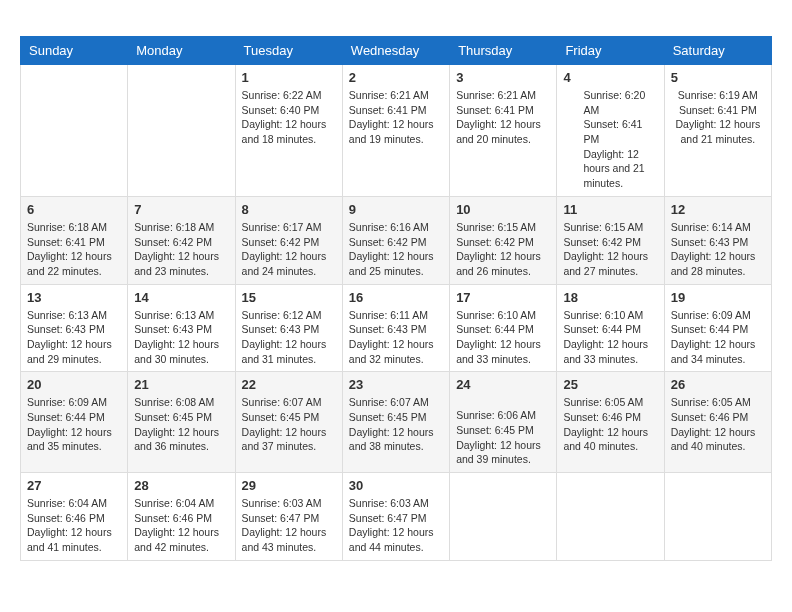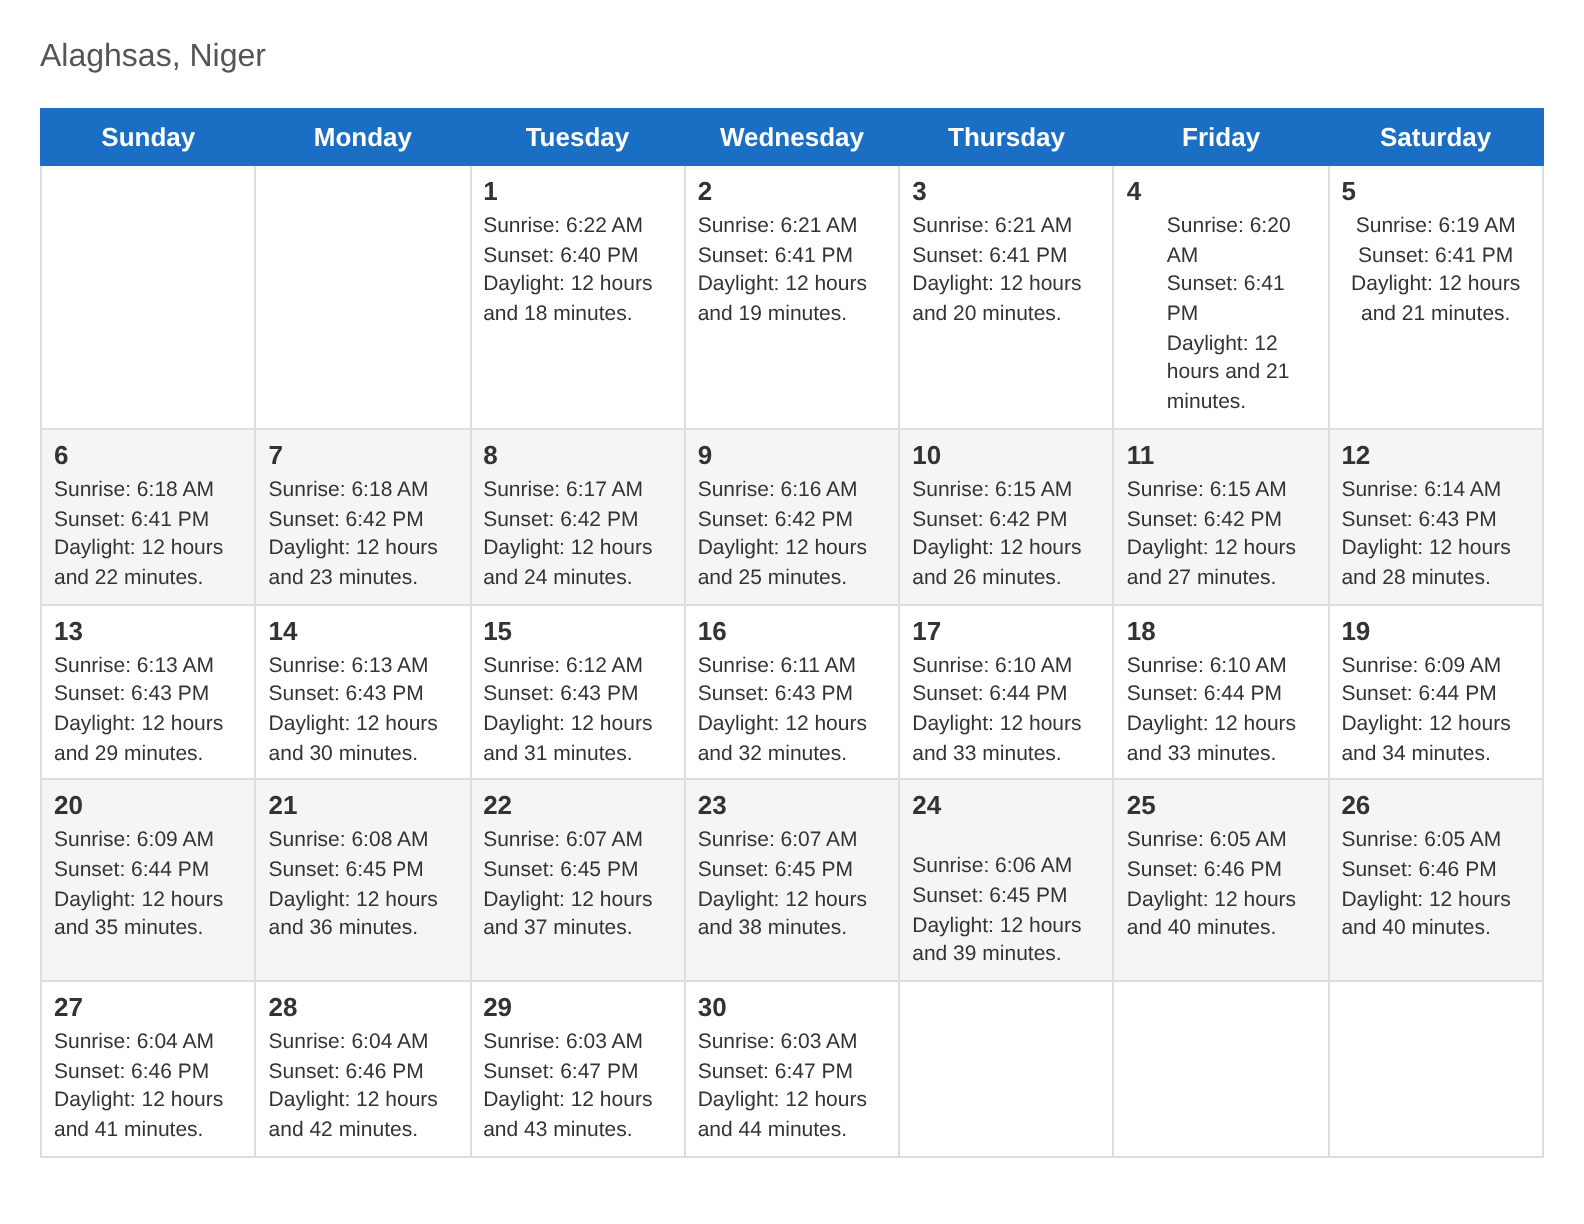--- a/index.html
+++ b/index.html
@@ -53,24 +53,24 @@
       color: #555;
     }
     .calendar {
       width: 100%;
       border-collapse: collapse;
       border: 1px solid #ccc;
     }
     .calendar th {
       background: #1a6fc4;
       color: #fff;
-      text-align: center;
+      text-align: left;
       padding: 6px 8px;
       font-size: 13px;
-      font-weight: bold;
+      font-weight: normal;
       border: 1px solid #1a6fc4;
     }
     .calendar td {
       vertical-align: top;
       padding: 5px 6px;
       border: 1px solid #ddd;
       width: calc(100% / 7);
       min-height: 80px;
       font-size: 11px;
       color: #333;
@@ -92,21 +92,20 @@
     }
     .empty-cell {
       background: #fff !important;
     }
   </style>
 </head>
 <body>
 
 <div class="header">
   <div class="title-block">
-    <div class="location-title">Alaghsas, Niger</div>
   </div>
 </div>
 
 <table class="calendar">
   <thead>
     <tr>
     <th>Sunday</th>
         <th>Monday</th>
         <th>Tuesday</th>
         <th>Wednesday</th>

